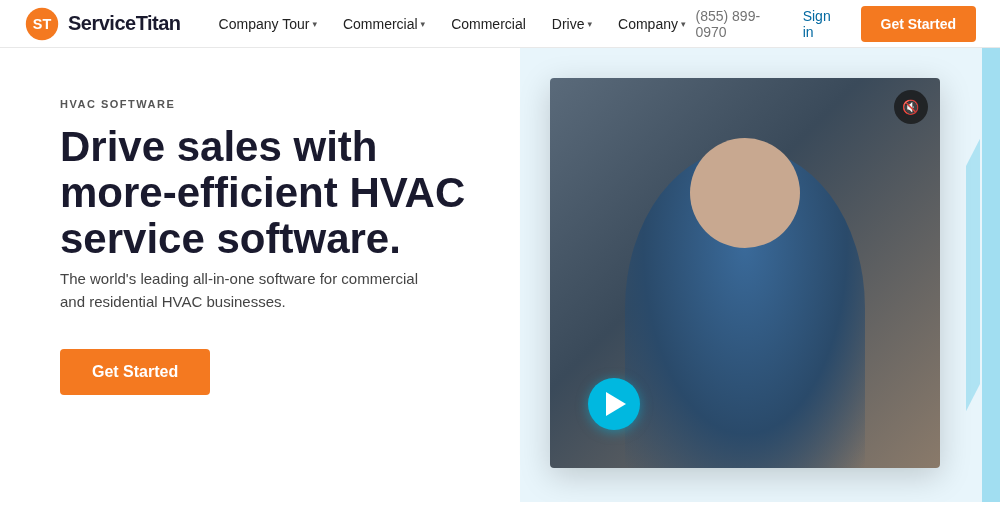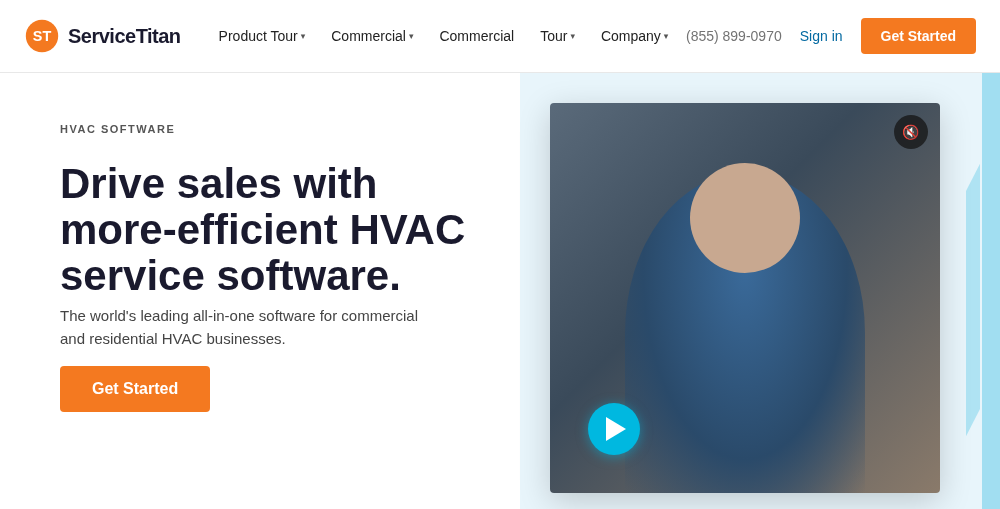--- a/index.html
+++ b/index.html
@@ -1,20 +1,20 @@
 <!DOCTYPE html>
 <html><head>
   <meta charset="utf-8">
   <style>
     * { margin: 0; padding: 0; box-sizing: border-box; }
     body { font-family: -apple-system, BlinkMacSystemFont, 'Segoe UI', sans-serif; background: #fff; width: 1000px; height: 509px; overflow: hidden; }
 
     
     .navbar {
-      display: flex; align-items: center; height: 73px;
+      display: flex; align-items: center; height: 48px;
       padding: 0 24px; border-bottom: 1px solid #e8e8e8;
       background: #fff; position: relative; z-index: 10;
     }
     .logo-area { display: flex; align-items: center; gap: 8px; margin-right: 28px; }
     .logo-icon { width: 36px; height: 36px; }
     .logo-text { font-size: 20px; font-weight: 700; color: #1a1a2e; letter-spacing: -0.5px; text-align: right; }
     .nav-links { display: flex; align-items: center; gap: 6px; flex: 1; }
     .nav-item {
       display: flex; align-items: center; gap: 3px;
       font-size: 14px; color: #222; cursor: pointer;
@@ -38,29 +38,29 @@
     }
 
     
     .hero-left {
       width: 520px; padding: 50px 50px 40px 60px;
       position: relative; z-index: 2;
       background: #fff;
     }
     .hero-eyebrow {
       font-size: 11px; font-weight: 700; letter-spacing: 1.5px;
-      color: #555; text-transform: uppercase; margin-bottom: 26px;
+      color: #555; text-transform: uppercase; margin-bottom: 14px;
     }
     .hero-title {
       font-size: 42px; font-weight: 900; line-height: 1.1;
       color: #1a1a2e; margin-bottom: 4px;
     }
     .hero-subtitle {
       font-size: 15px; color: #444; line-height: 1.55;
-      margin-bottom: 16px; max-width: 360px;
+      margin-bottom: 36px; max-width: 360px;
     }
     .hero-cta {
       background: #f47920; color: #fff;
       border: none; border-radius: 4px;
       padding: 14px 32px; font-size: 16px; font-weight: 700;
       cursor: pointer;
     }
 
     
     .hero-bg {
@@ -150,32 +150,32 @@
   <div class="logo-area">
     <svg class="logo-icon" viewBox="0 0 40 40" xmlns="http://www.w3.org/2000/svg">
       <circle cx="20" cy="20" r="18" fill="#f47920"></circle>
       <text x="20" y="26" text-anchor="middle" font-size="16" font-weight="bold" fill="#fff">ST</text>
     </svg>
     <span class="logo-text">ServiceTitan</span>
   </div>
 
   <div class="nav-links">
     <div class="nav-item">
-      <span>Product Tour</span>
+      <span>Company Tour</span>
       <span class="chevron">▾</span>
     </div>
     <div class="nav-item">
       <span>Commercial</span>
       <span class="chevron">▾</span>
     </div>
     <div class="nav-item">
       <span>Commercial</span>
     </div>
     <div class="nav-item">
-      <span>Tour</span>
+      <span>Drive</span>
       <span class="chevron">▾</span>
     </div>
     <div class="nav-item">
       <span>Company</span>
       <span class="chevron">▾</span>
     </div>
   </div>
 
   <div class="nav-right">
     <span class="phone">(855) 899-0970</span>

